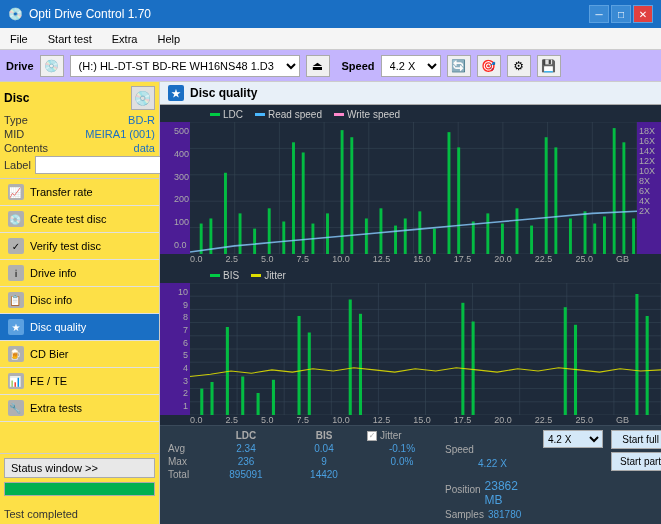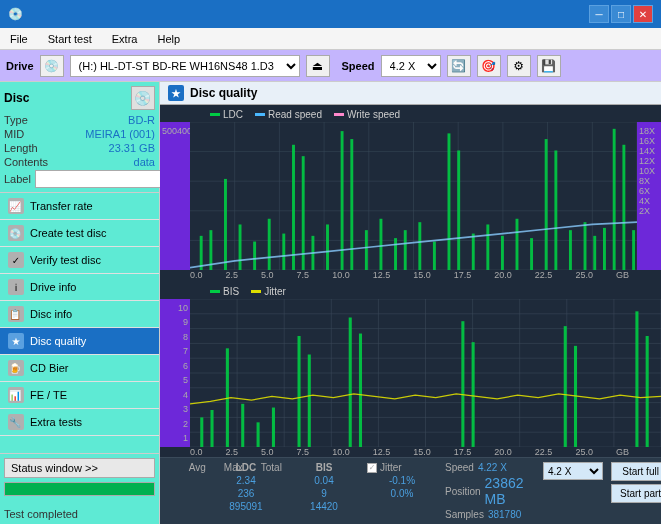--- a/index.html
+++ b/index.html
@@ -83,21 +83,21 @@
 
     
     .main-layout {
       display: flex;
       height: calc(524px - 28px - 22px - 32px);
     }
 
     
     .sidebar {
       width: 160px;
-      background: #5eead4;
+      background: #fde047;
       border-right: 1px solid #ccc;
       display: flex;
       flex-direction: column;
       flex-shrink: 0;
     }
 
     
     .disc-panel {
       border-bottom: 1px solid #ccc;
       padding: 4px;
@@ -243,41 +243,42 @@
       padding: 4px 8px;
       display: flex;
       align-items: flex-start;
       gap: 8px;
       font-size: 10px;
       color: #ccc;
     }
     .stats-col { display: flex; flex-direction: column; gap: 2px; min-width: 70px; }
     .stats-header { color: #aaa; text-align: center; font-weight: bold; }
     .stats-val { color: #4a9fdf; text-align: center; }
-    .stats-label-col { display: flex; flex-direction: row; gap: 18px; min-width: 35px; }
+    .stats-label-col { display: flex; flex-direction: column; gap: 2px; min-width: 35px; }
     .stats-label { color: #aaa; }
     .jitter-header { display: flex; align-items: center; gap: 3px; color: #aaa; }
     .jitter-checkbox { width: 10px; height: 10px; background: white; border: 1px solid #aaa; display: flex; align-items: center; justify-content: center; font-size: 8px; }
 
     .start-btns { display: flex; flex-direction: column; gap: 3px; margin-left: auto; }
     .start-btn {
       background: #d4e8f8;
       border: 1px solid #aaa;
       padding: 3px 8px;
       font-size: 10px;
       cursor: pointer;
       white-space: nowrap;
     }
   </style>
 </head>
 <body>
 
 <div class="title-bar">
   <div class="title-bar-left">
     <span>💿</span>
+    <span>Opti Drive Control 1.70</span>
   </div>
   <div class="title-bar-controls">
     <button class="title-bar-btn">─</button>
     <button class="title-bar-btn">□</button>
     <button class="title-bar-btn close">✕</button>
   </div>
 </div>
 
 <div class="menu-bar">
   <span class="menu-item">File</span>
@@ -314,24 +315,20 @@
       </div>
       <div class="disc-row">
         <span class="disc-row-key">Type</span>
         <span class="disc-row-val">BD-R</span>
       </div>
       <div class="disc-row">
         <span class="disc-row-key">MID</span>
         <span class="disc-row-val">MEIRA1 (001)</span>
       </div>
       <div class="disc-row">
-        <span class="disc-row-key">Length</span>
-        <span class="disc-row-val">23.31 GB</span>
-      </div>
-      <div class="disc-row">
         <span class="disc-row-key">Contents</span>
         <span class="disc-row-val">data</span>
       </div>
       <div class="label-row">
         <span class="disc-row-key">Label</span>
         <input class="label-input" type="text" style="">
         <button class="label-btn">🖊</button>
       </div>
     </div>
 
@@ -383,40 +380,40 @@
     </div>
   </div>
 
   <div class="content-area">
 
     <div class="quality-header">
       <div class="quality-header-icon">★</div>
       <span>Disc quality</span>
     </div>
 
-    <div style="flex:1; background:#6d28d9; display:flex; flex-direction:column; overflow:hidden;">
+    <div style="flex:1; background:#4c1d95; display:flex; flex-direction:column; overflow:hidden;">
 
       <div class="legend">
         <div class="legend-item">
           <div class="legend-dot" style="background:#00cc44;"></div>
           <span class="legend-text">LDC</span>
         </div>
         <div class="legend-item">
           <div class="legend-dot" style="background:#4ab8ff;"></div>
           <span class="legend-text">Read speed</span>
         </div>
         <div class="legend-item">
           <div class="legend-dot" style="background:#ff88cc;"></div>
           <span class="legend-text">Write speed</span>
         </div>
       </div>
 
       <div style="flex:1; position:relative; display:flex;">
 
-        <div style="width:30px; display:flex; flex-direction:row; justify-content:space-between; padding:4px 2px; color:#aaa; font-size:9px; text-align:right;">
+        <div style="width:30px; display:flex; flex-direction:column; justify-content:space-between; padding:4px 14px; color:#aaa; font-size:9px; text-align:right;">
           <span>500</span>
           <span>400</span>
           <span>300</span>
           <span>200</span>
           <span>100</span>
           <span>0.0</span>
         </div>
 
         <svg style="flex:1; height:100%;" viewBox="0 0 460 130" preserveAspectRatio="none">
 
@@ -625,25 +622,25 @@
             <span>Jitter</span>
           </div>
           <span class="stats-val">-0.1%</span>
           <span class="stats-val">0.0%</span>
           <span class="stats-val">&nbsp;</span>
         </div>
 
         <div style="display:flex; flex-direction:column; gap:2px; min-width:90px;">
           <div style="display:flex; align-items:center; gap:4px;">
             <span style="color:#aaa; font-size:10px;">Speed</span>
-            <span style="color:#4a9fdf; font-size:10px;">4.22 X</span>
+            <span style="color:#4a9fdf; font-size:10px;margin-top:28px;">4.22 X</span>
           </div>
           <div style="display:flex; align-items:center; gap:4px;">
             <span style="color:#aaa; font-size:10px;">Position</span>
-            <span style="color:#4a9fdf; font-size:14px;">23862 MB</span>
+            <span style="color:#4a9fdf; font-size:12px;margin-top:8px;">23862 MB</span>
           </div>
           <div style="display:flex; align-items:flex-start; gap:4px;">
             <span style="color:#aaa; font-size:10px;">Samples</span>
             <span style="color:#4a9fdf; font-size:10px;">381780</span>
           </div>
         </div>
 
         <div style="display:flex; flex-direction:column; gap:2px; min-width:60px;">
           <select style="background:#d4e8f8; border:1px solid #aaa; font-size:10px; height:18px;">
             <option>4.2 X</option>

